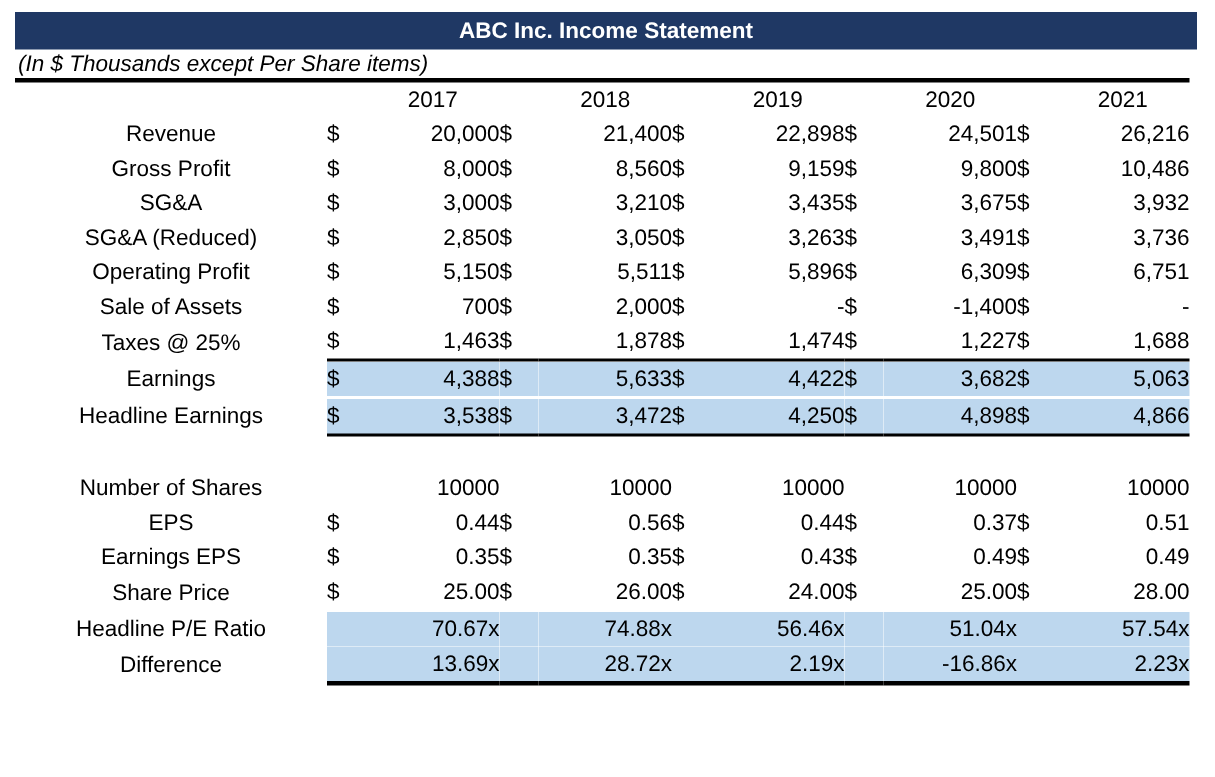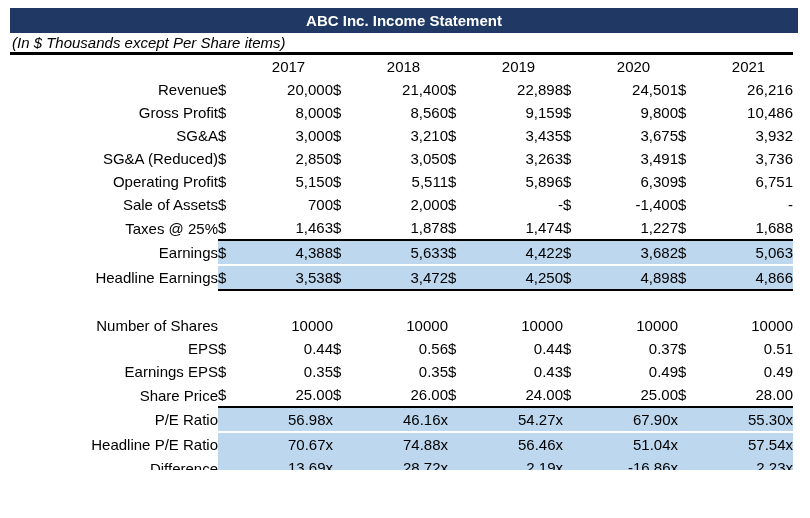--- a/index.html
+++ b/index.html
@@ -12,21 +12,21 @@
   .subtitle{
     position:absolute;left:10px;top:33px;width:783px;height:22px;box-sizing:border-box;
     font-style:italic;font-size:15px;line-height:19px;border-bottom:3px solid #000;
     padding-left:2px;
   }
   table.fin{
     position:absolute;left:10px;top:55px;width:783px;
     border-collapse:collapse;table-layout:fixed;font-size:15px;
   }
   table.fin td, table.fin th{height:23px;padding:0;white-space:nowrap;overflow:hidden;font-weight:normal;}
-  .label-cell{padding-left:4px;text-align:right;}
+  .label-cell{padding-left:4px;text-align:center;}
   .sym{padding-left:8px;text-align:left;}
   .val{text-align:right;}
   .pad-money{padding-right:18px;}
   .pad-plain{padding-right:5px;}
   .year-th{text-align:center;padding-right:4px;font-weight:bold;}
   .italic{}
   .bold{font-weight:bold;}
   .hl{background:#BDD7EE;}
   .bt{border-top:2px solid #000;}
   .sep{border-top:2px solid #ffffff;}
@@ -248,33 +248,20 @@
           <td class="sym">$</td>
           <td class="val pad-money">26.00</td>
           <td class="sym">$</td>
           <td class="val pad-money">24.00</td>
           <td class="sym">$</td>
           <td class="val pad-money">25.00</td>
           <td class="sym">$</td>
           <td class="val pad-money">28.00</td>
         </tr>
         <tr>
-          <td class="label-cell bold">P/E Ratio</td>
-          <td class="sym bold hl bt"></td>
-          <td class="val bold hl bt pad-plain">56.98x</td>
-          <td class="sym bold hl bt"></td>
-          <td class="val bold hl bt pad-plain">46.16x</td>
-          <td class="sym bold hl bt"></td>
-          <td class="val bold hl bt pad-plain">54.27x</td>
-          <td class="sym bold hl bt"></td>
-          <td class="val bold hl bt pad-plain">67.90x</td>
-          <td class="sym bold hl bt"></td>
-          <td class="val bold hl bt pad-plain">55.30x</td>
-        </tr>
-        <tr>
           <td class="label-cell bold">Headline P/E Ratio</td>
           <td class="sym bold hl sep"></td>
           <td class="val bold hl sep pad-plain">70.67x</td>
           <td class="sym bold hl sep"></td>
           <td class="val bold hl sep pad-plain">74.88x</td>
           <td class="sym bold hl sep"></td>
           <td class="val bold hl sep pad-plain">56.46x</td>
           <td class="sym bold hl sep"></td>
           <td class="val bold hl sep pad-plain">51.04x</td>
           <td class="sym bold hl sep"></td>

